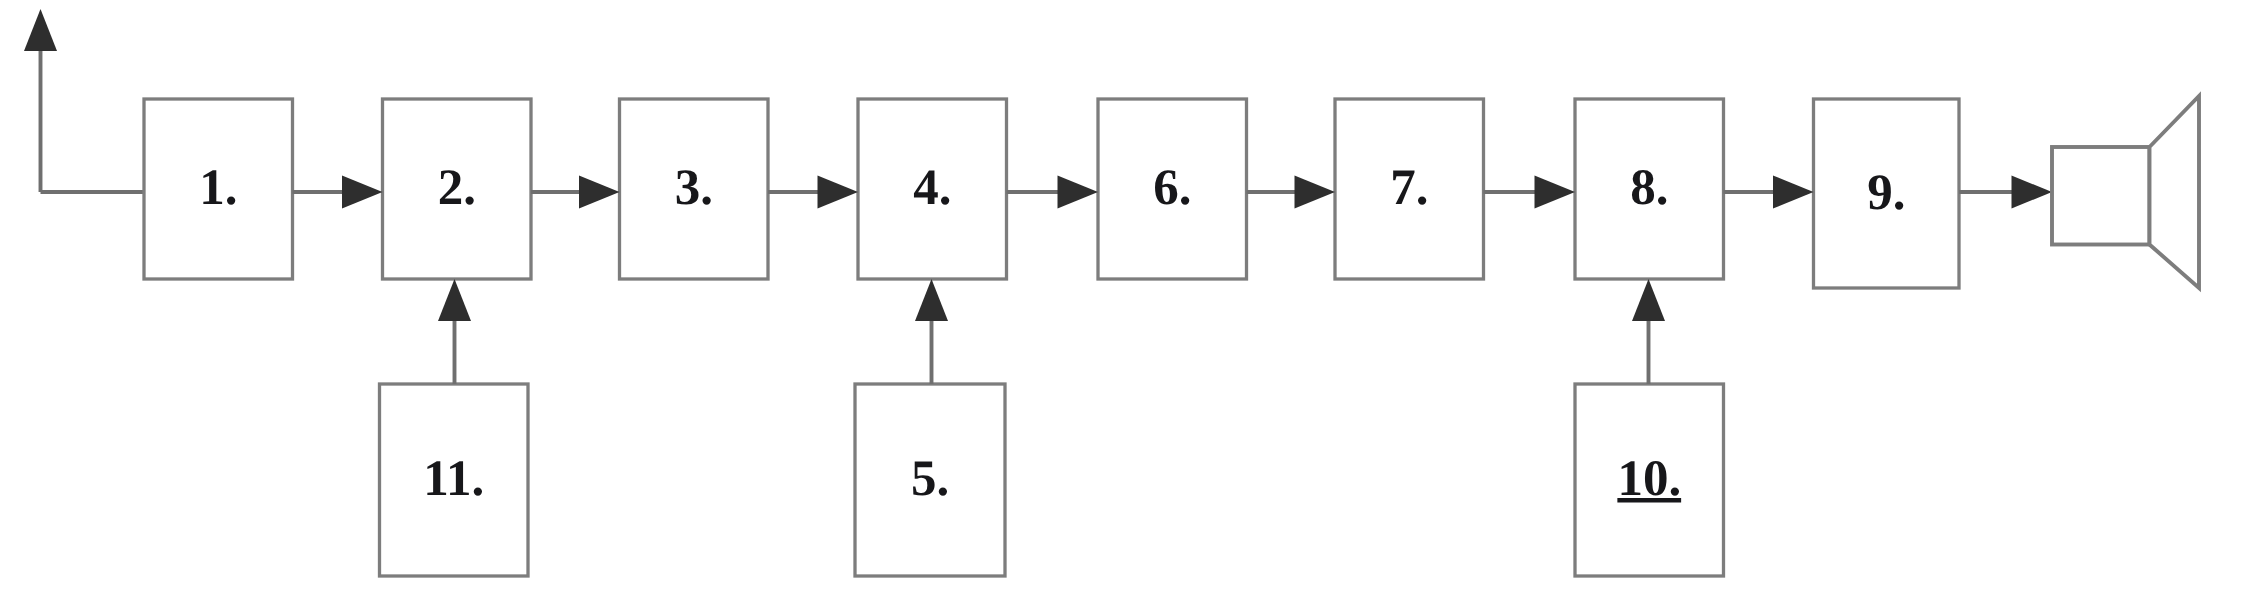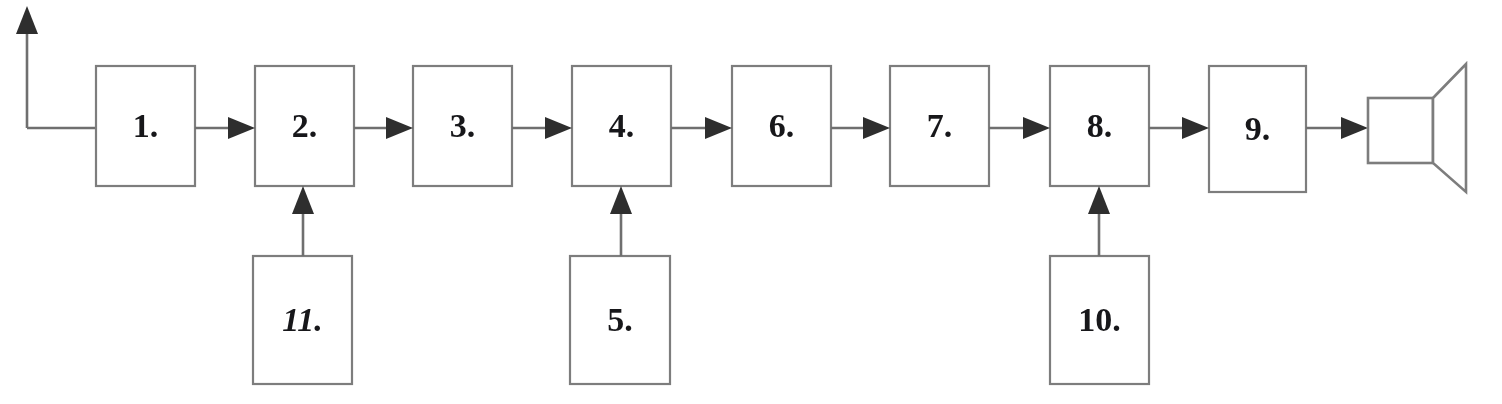--- a/index.html
+++ b/index.html
@@ -139,17 +139,17 @@
 
   <div class="blk-label" style="left:96px;  top:66px;  width:99px;  height:120px;">1.</div>
   <div class="blk-label" style="left:255px; top:66px;  width:99px;  height:120px;">2.</div>
   <div class="blk-label" style="left:413px; top:66px;  width:99px;  height:120px;">3.</div>
   <div class="blk-label" style="left:572px; top:66px;  width:99px;  height:120px;">4.</div>
   <div class="blk-label" style="left:732px; top:66px;  width:99px;  height:120px;">6.</div>
   <div class="blk-label" style="left:890px; top:66px;  width:99px;  height:120px;">7.</div>
   <div class="blk-label" style="left:1050px;top:66px;  width:99px;  height:120px;">8.</div>
   <div class="blk-label" style="left:1209px;top:66px;  width:97px;  height:126px;">9.</div>
 
-  <div class="blk-label" style="left:253px; top:256px; width:99px;  height:128px;font-style:italic;">11.</div>
+  <div class="blk-label" style="left:253px; top:256px; width:99px;  height:128px;">11.</div>
   <div class="blk-label" style="left:570px; top:256px; width:100px; height:128px;">5.</div>
-  <div class="blk-label" style="left:1050px;top:256px; width:99px;  height:128px;">10.</div>
+  <div class="blk-label" style="left:1050px;top:256px; width:99px;  height:128px;text-decoration:underline;">10.</div>
 
 </div>
 
 </body></html>

